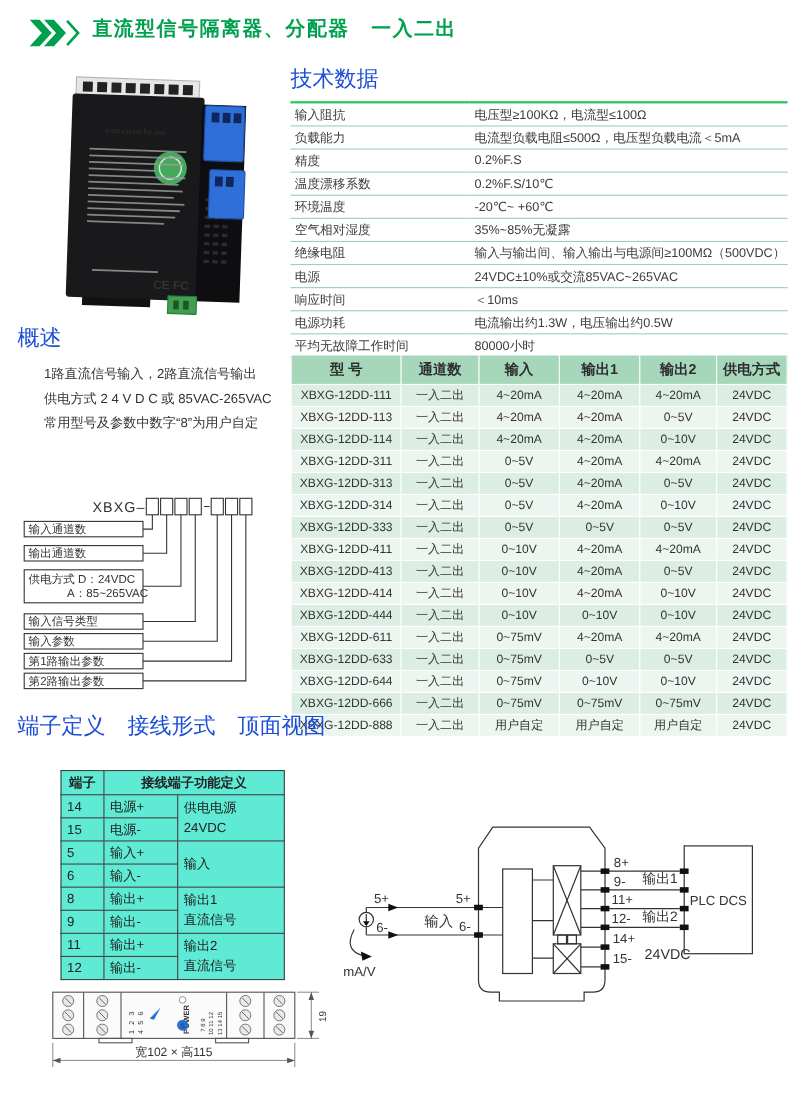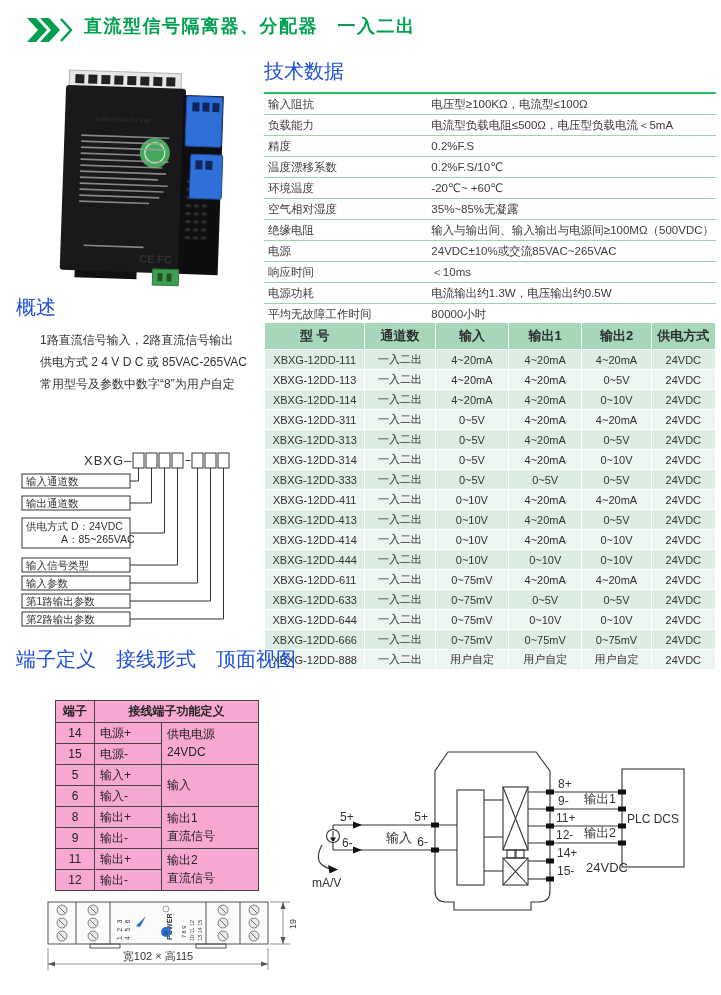--- a/index.html
+++ b/index.html
@@ -25,25 +25,25 @@
   .models-table tbody tr:nth-child(even) td{background:#ECF5EF;}
 
   
   .overview{left:16px;top:294px;width:248px;}
   .overview p{font-size:12px;color:#333;margin:0;line-height:1.85;text-indent:2em;}
   .overview .sec-title{margin-bottom:8px;}
 
   
   .termsec{left:16px;top:646px;}
   .term-wrap{left:55px;top:700px;}
-  .term-table{border-collapse:collapse;background:#f9a8d4;}
+  .term-table{border-collapse:collapse;background:#5eead4;}
   .term-table th,.term-table td{border:1px solid #444;font-size:12px;color:#222;}
   .term-table th{font-weight:bold;text-align:center;padding:2px 6px;}
   .term-table td{padding:1.5px 5px;}
-  .term-table td.num{width:28px;text-align:center;}
+  .term-table td.num{width:28px;}
   .term-table td.fn{width:56px;margin-top:20px;}
   .term-table td.desc{width:86px;vertical-align:middle;line-height:1.45;}
 
   .photo{left:8px;top:60px;}
   .modelcode{left:8px;top:446px;}
   .wiring{left:300px;top:695px;}
   .topview{left:30px;top:886px;}
 
   svg text{font-family:"Liberation Sans","DejaVu Sans",sans-serif;fill:#333;}
 </style>

